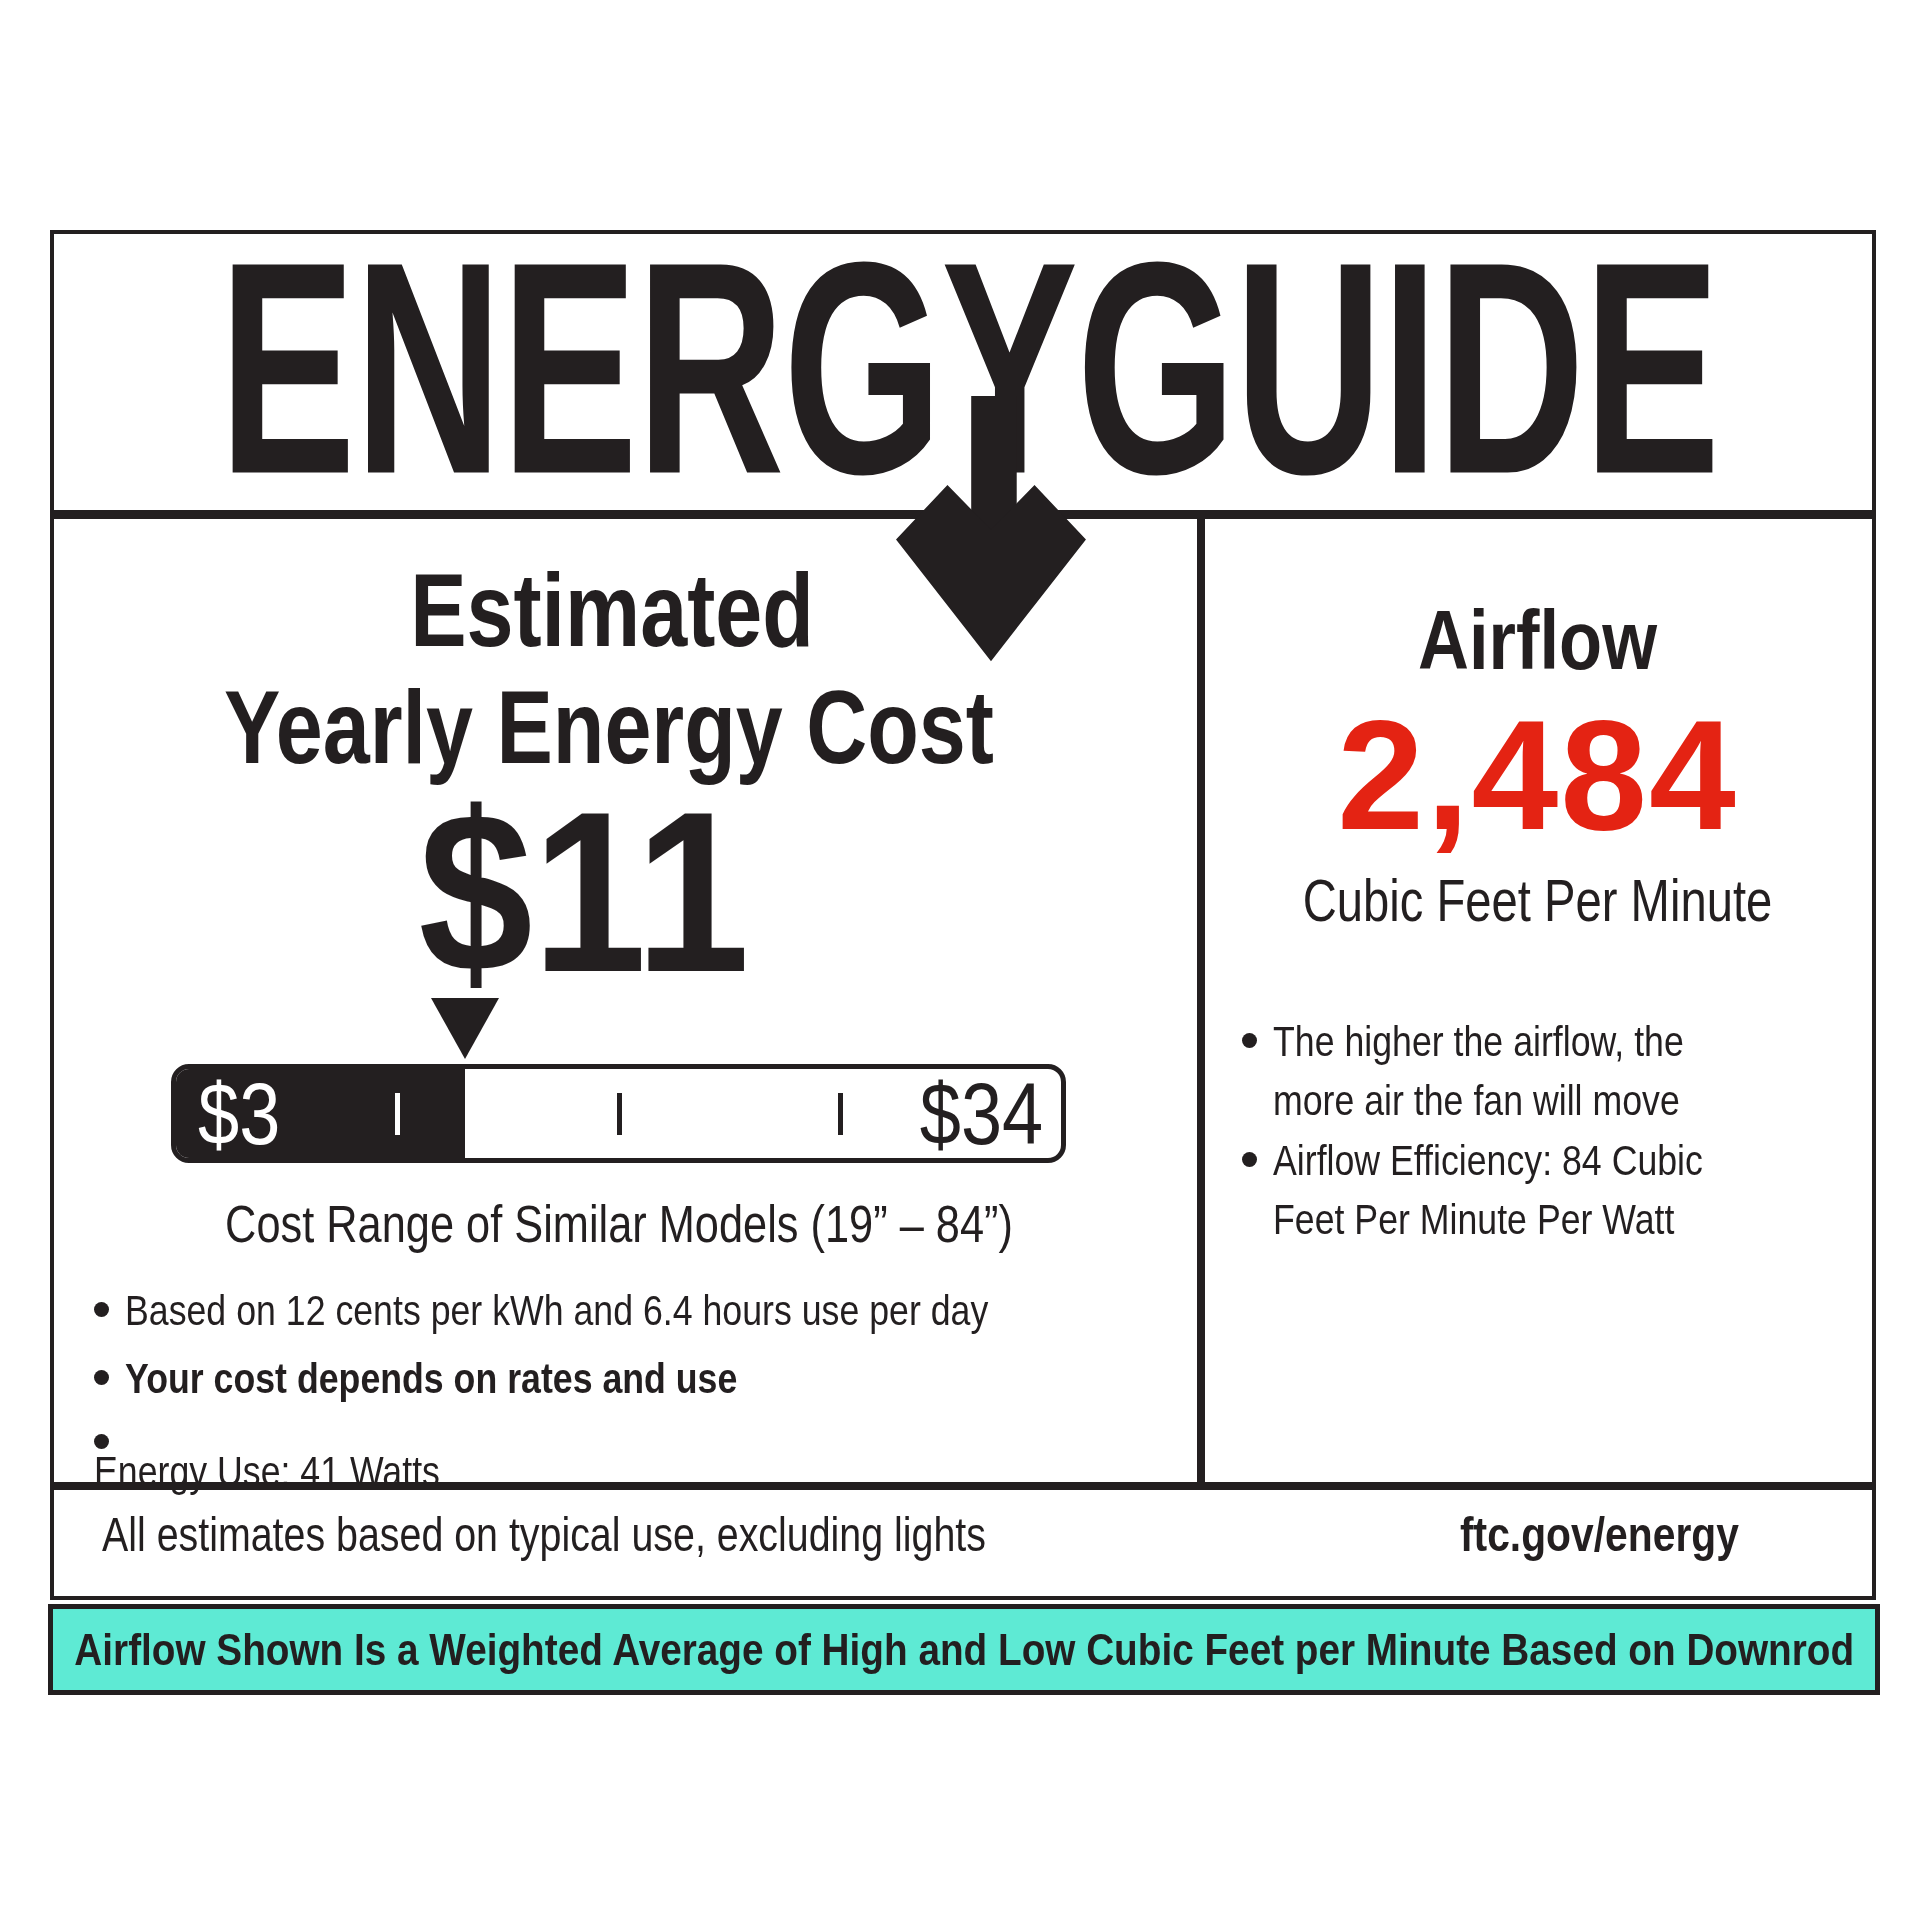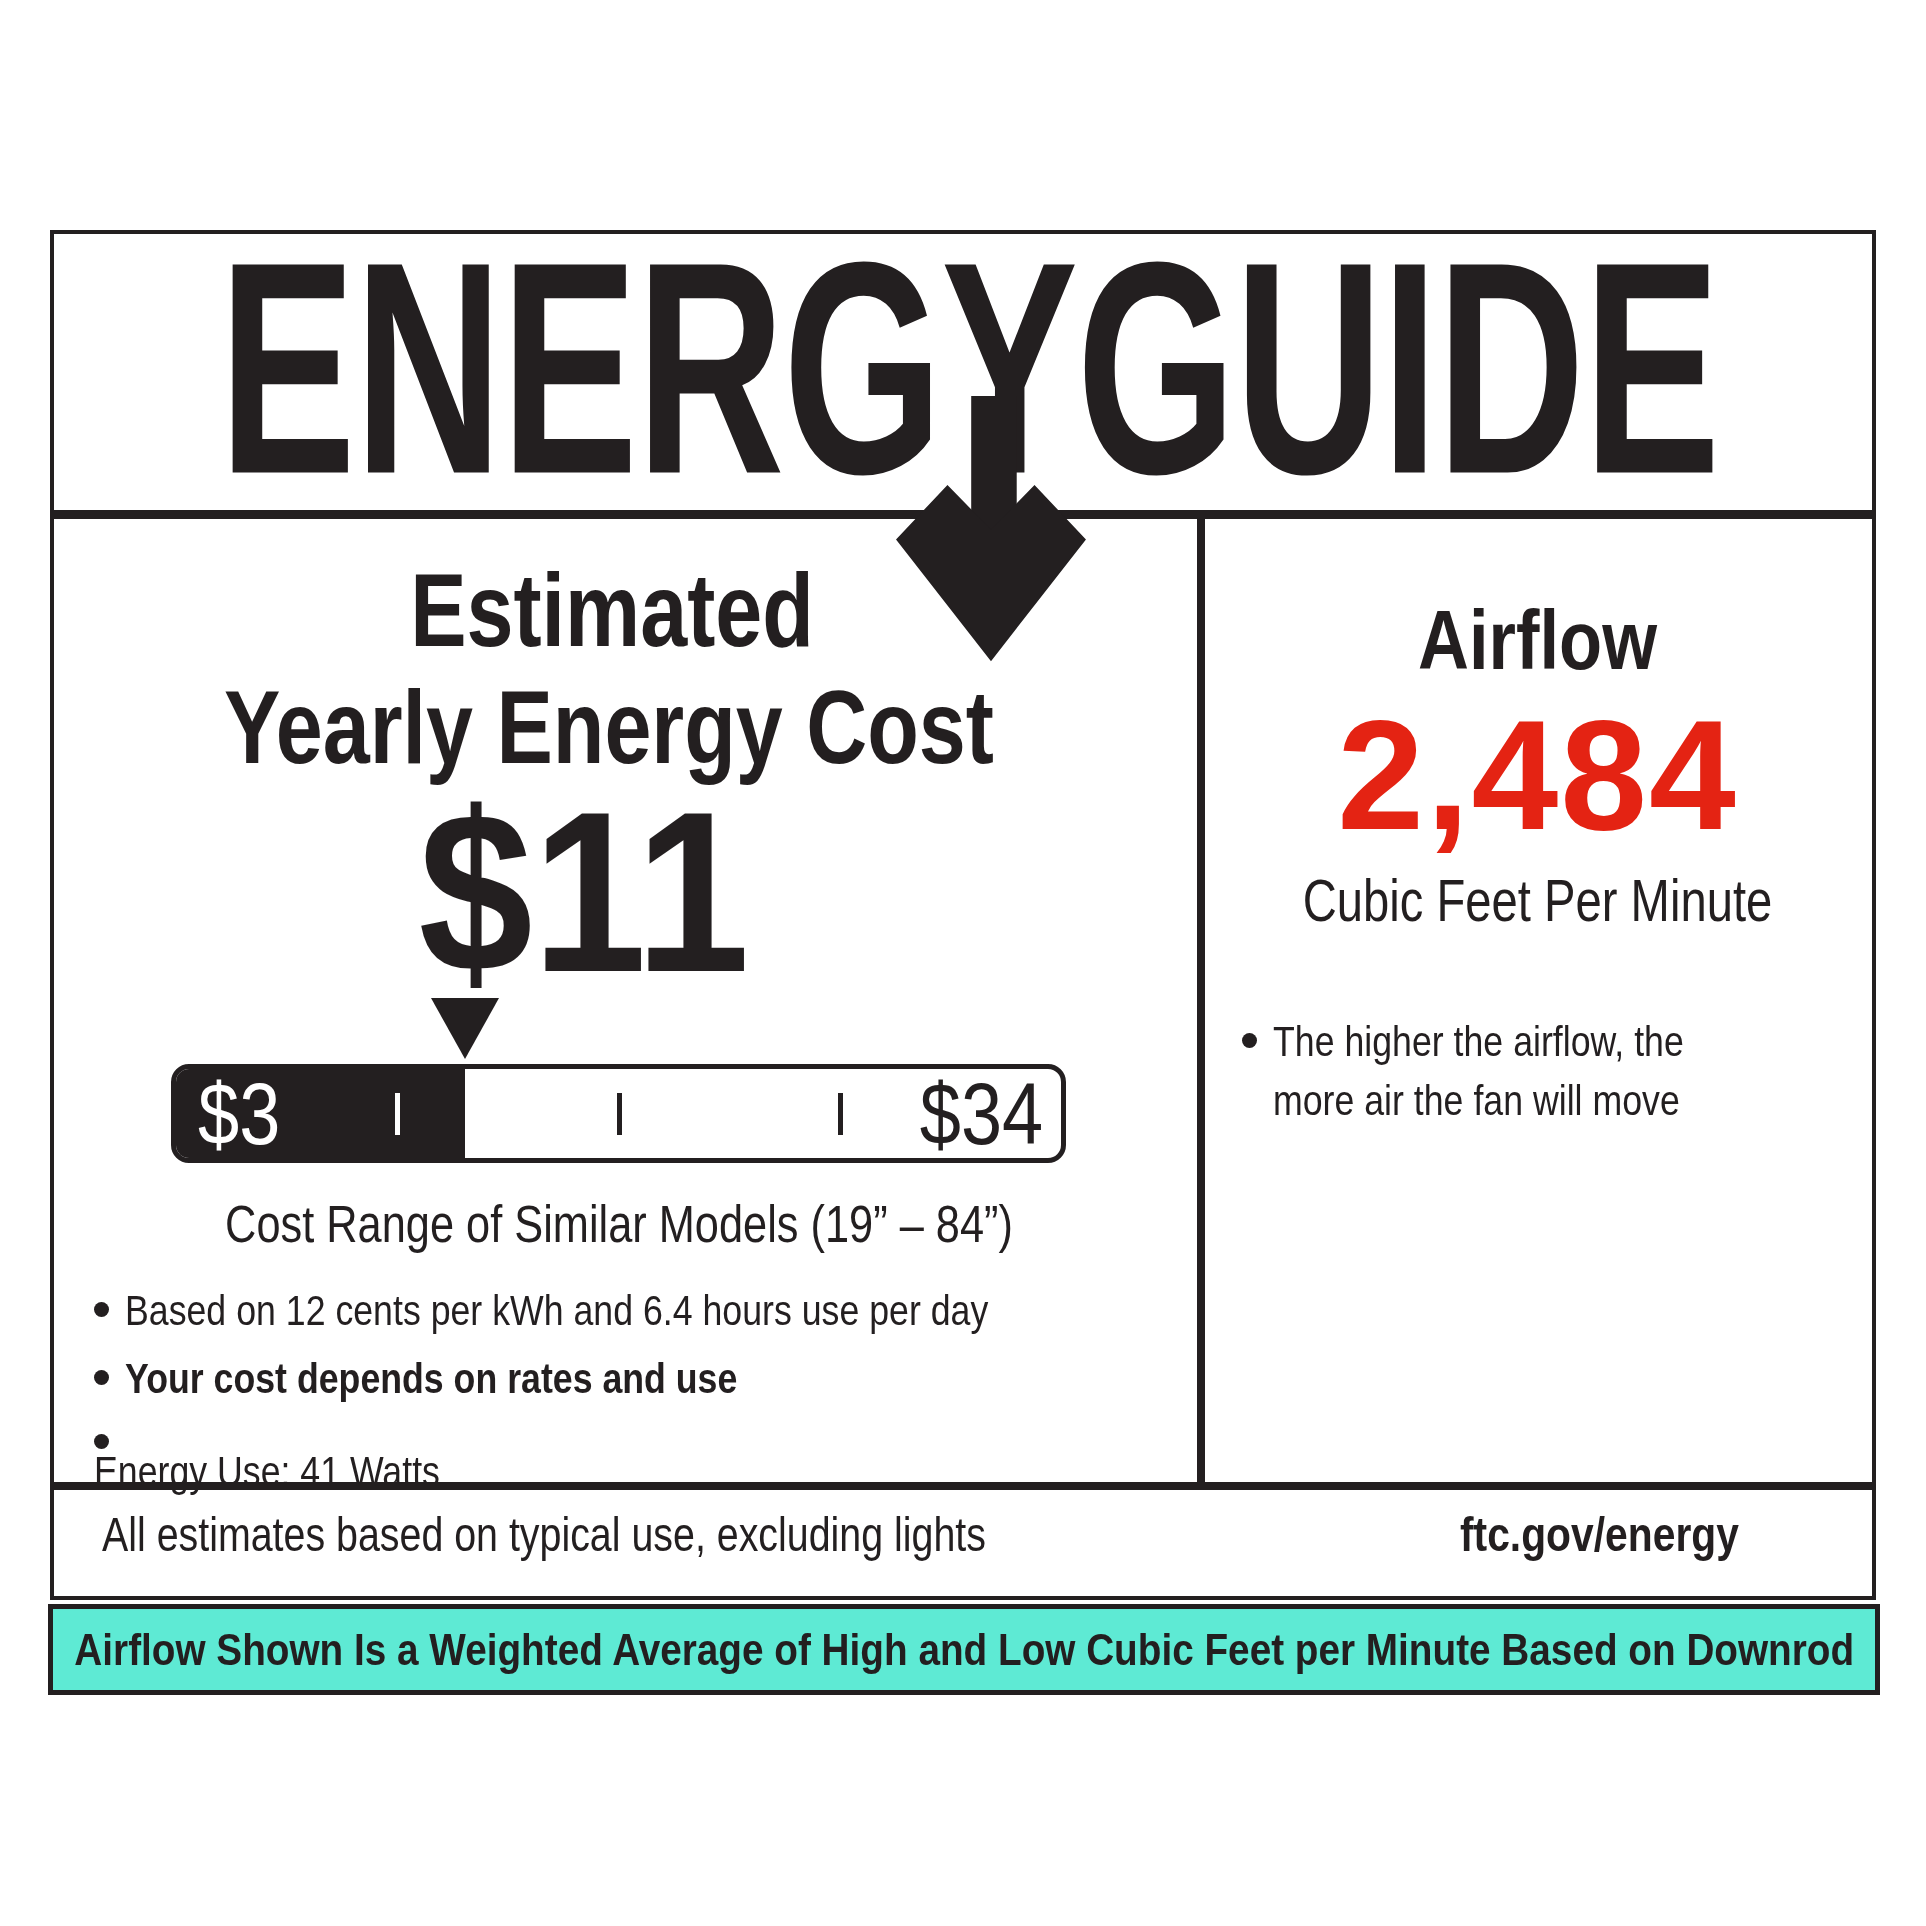--- a/index.html
+++ b/index.html
@@ -115,20 +115,27 @@
   <div class="abs r-value">2,484</div>
   <div class="abs r-unit">Cubic Feet Per Minute</div>
 
   <div class="abs bullet-row r-bullet" style="top:1012px;">
     <span class="bullet-dot"></span>
     <span class="rb-text">
       <span style="display:block;">The higher the airflow, the</span>
       <span style="display:block;">more air the fan will move</span>
     </span>
   </div>
+  <div class="abs bullet-row r-bullet" style="top:1131px;">
+    <span class="bullet-dot"></span>
+    <span class="rb-text">
+      <span style="display:block;">Airflow Efficiency: 84 Cubic</span>
+      <span style="display:block;">Feet Per Minute Per Watt</span>
+    </span>
+  </div>
 
   <div class="abs bottom-rule"></div>
   <div class="abs est-note">All estimates based on typical use, excluding lights</div>
   <div class="abs ftc-url">ftc.gov/energy</div>
 
   <div class="abs footnote-box">
     <span class="footnote-text">Airflow Shown Is a Weighted Average of High and Low Cubic Feet per Minute Based on Downrod</span>
   </div>
 
 </div>

